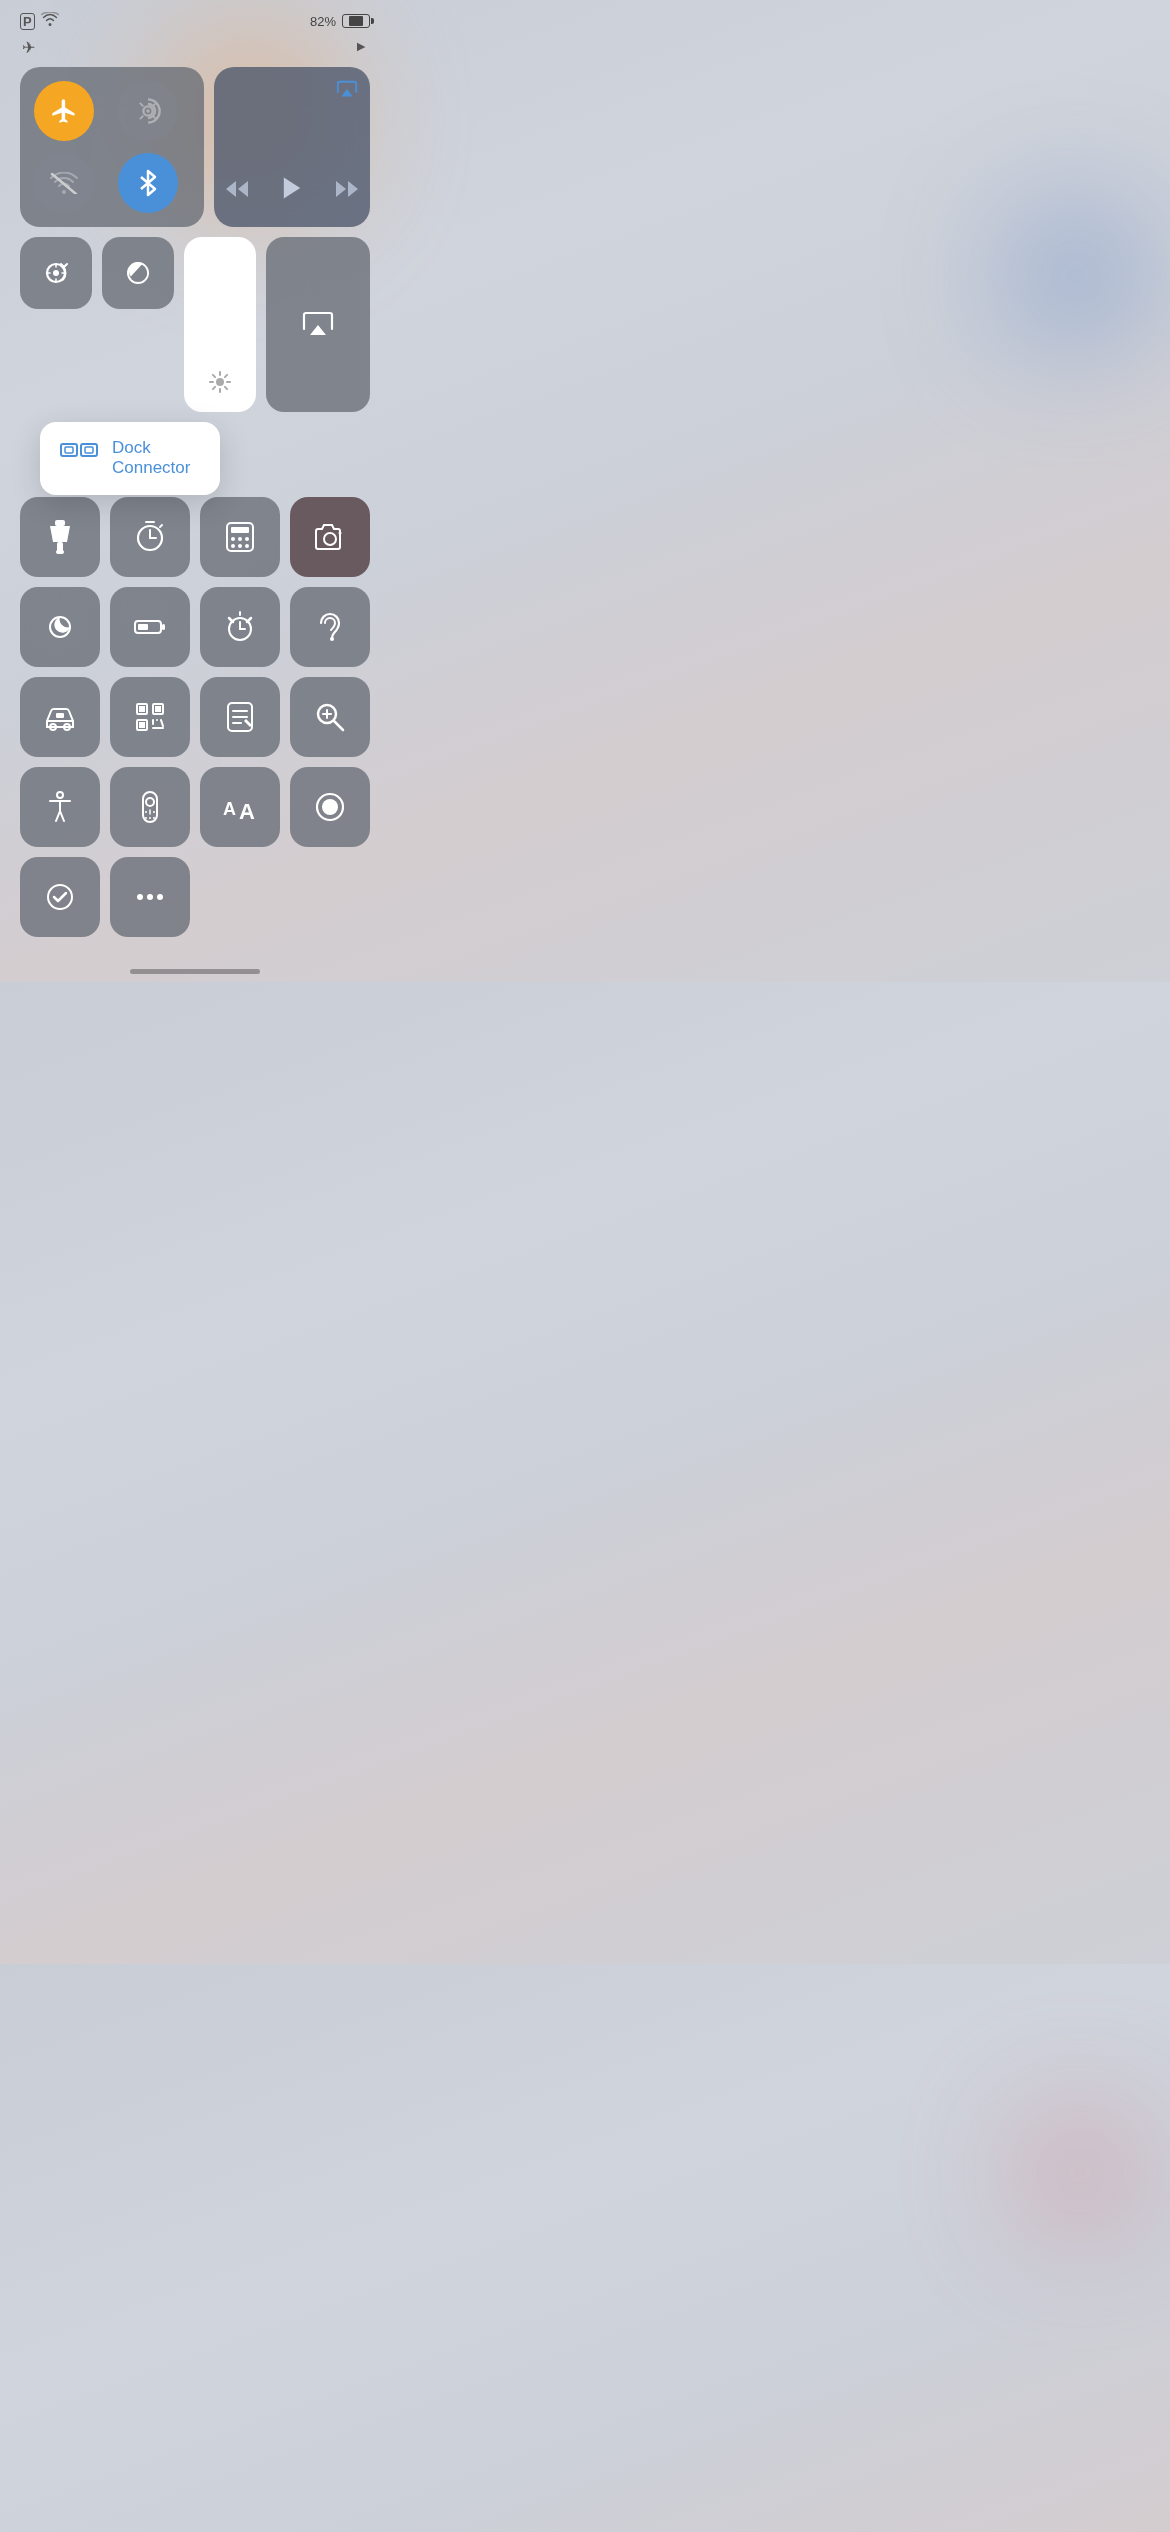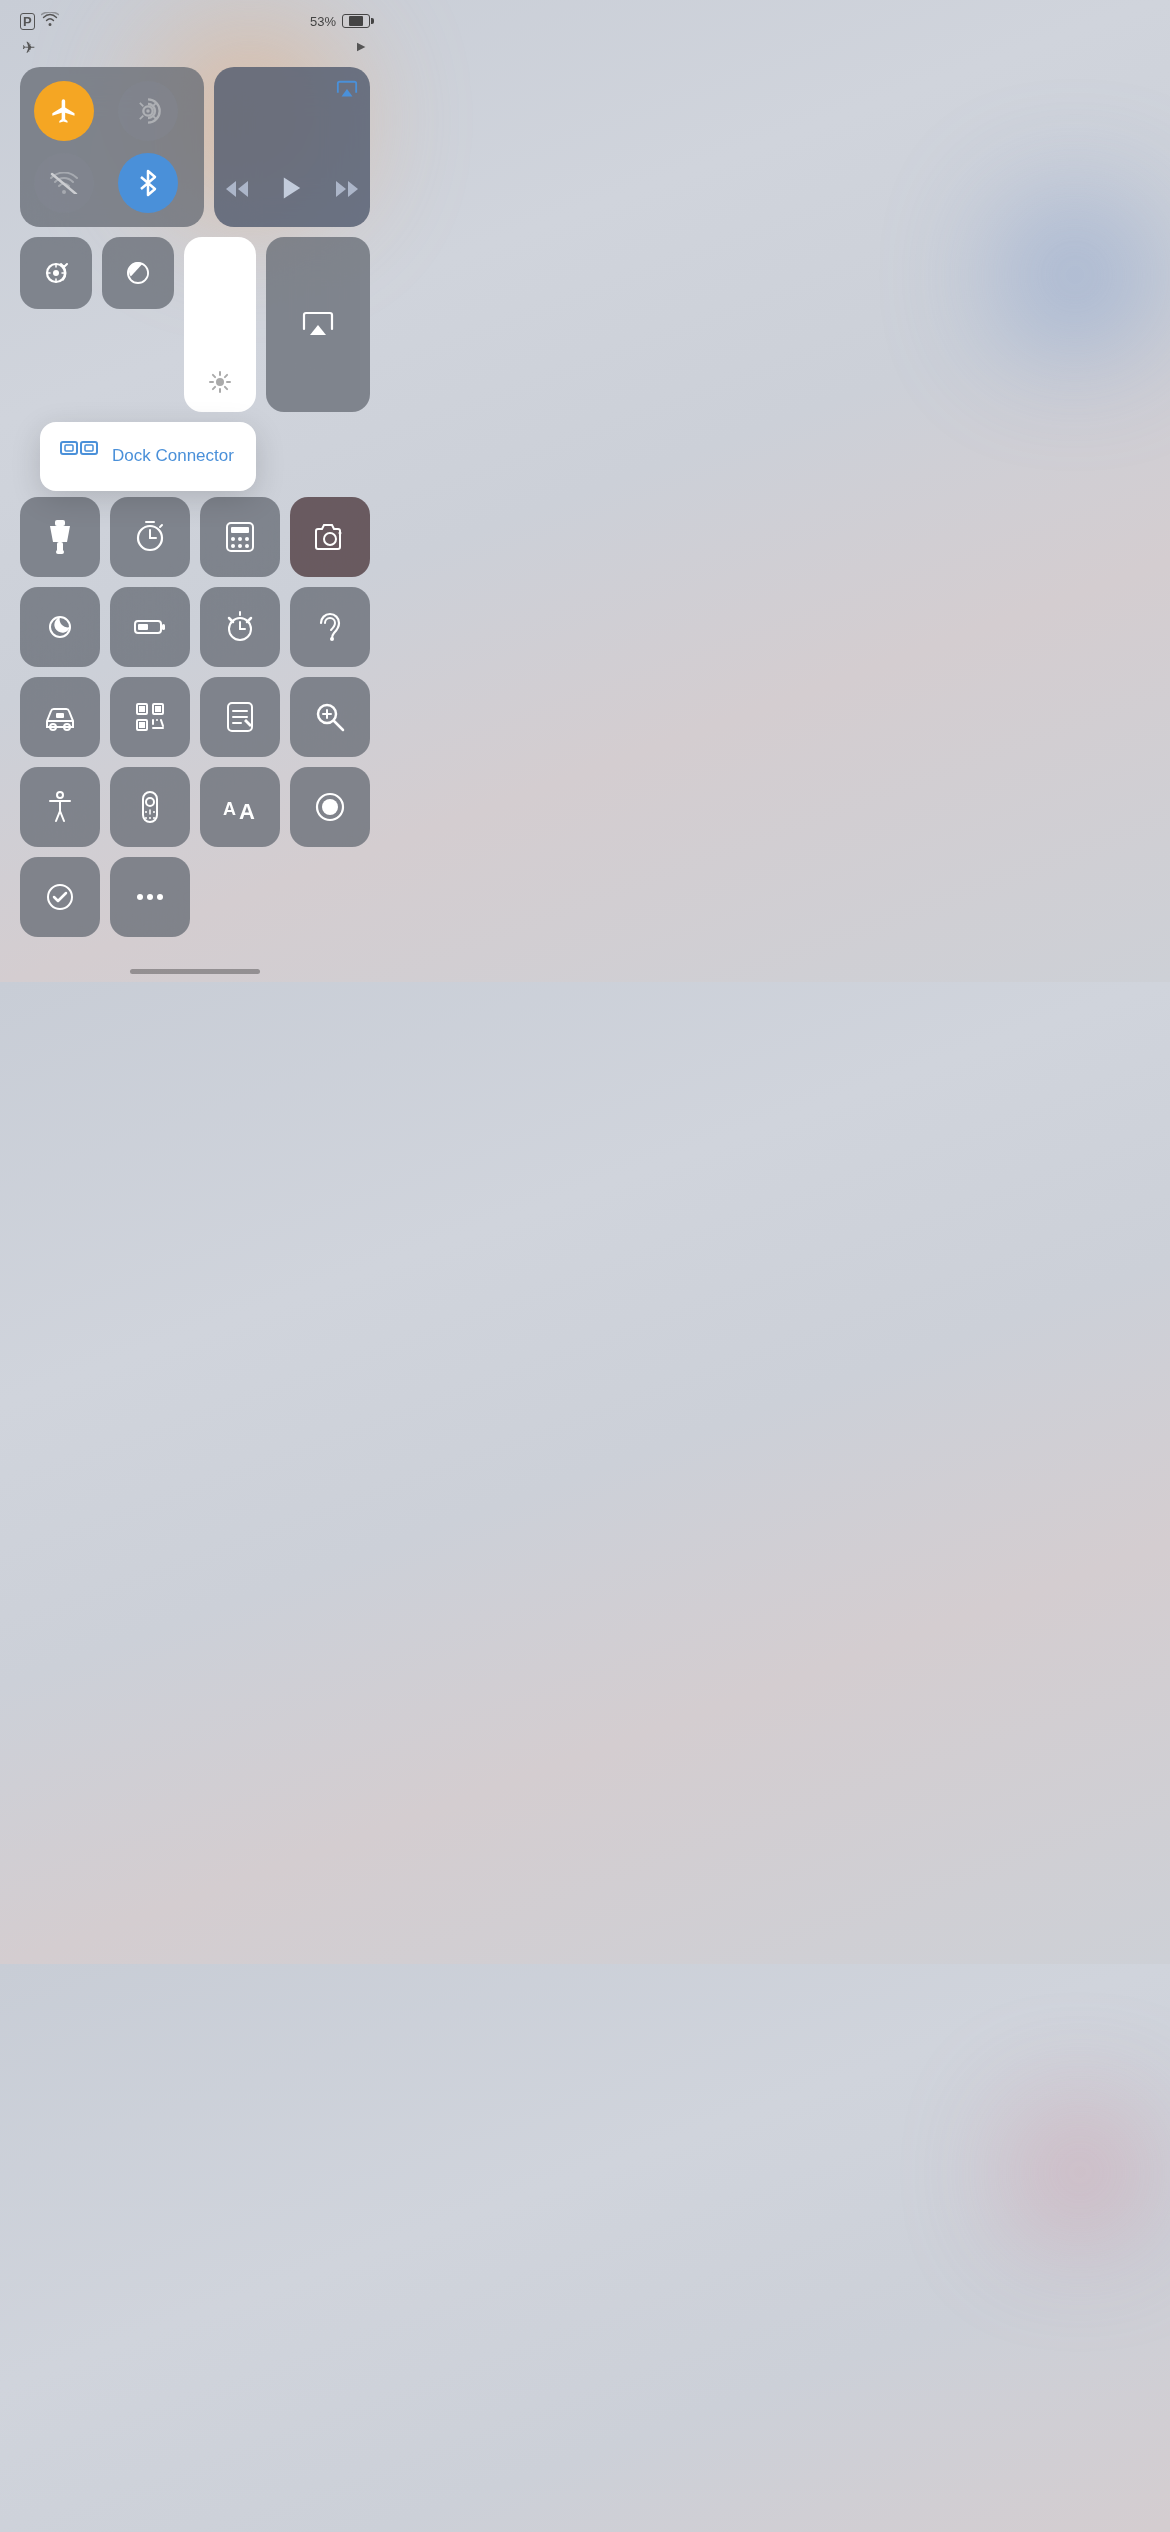--- a/index.html
+++ b/index.html
@@ -231,21 +231,21 @@
 
     
     .dock-connector-popup {
       position: absolute;
       background: white;
       border-radius: 16px;
       padding: 16px 20px;
       display: flex;
       align-items: center;
       gap: 14px;
-      width: 216px;
+      width: 180px;
       box-shadow: 0 8px 30px rgba(0,0,0,0.15);
       z-index: 10;
       left: 20px;
     }
     .dock-connector-icon-wrap {
       color: #4a90d9;
       font-size: 28px;
     }
     .dock-connector-text {
       color: #4a90d9;
@@ -324,21 +324,21 @@
     <span style="color:#555;font-size:16px;">
       <svg width="18" height="14" viewBox="0 0 18 14" fill="none">
         <path d="M9 11a1.5 1.5 0 1 1 0 3 1.5 1.5 0 0 1 0-3z" fill="#555"></path>
         <path d="M5.5 8.5C6.7 7.3 7.8 6.7 9 6.7s2.3.6 3.5 1.8" stroke="#555" stroke-width="1.4" stroke-linecap="round" fill="none"></path>
         <path d="M2.5 5.5C4.4 3.6 6.6 2.5 9 2.5s4.6 1.1 6.5 3" stroke="#555" stroke-width="1.4" stroke-linecap="round" fill="none"></path>
         <path d="M0 2.8C2.4.9 5.6 0 9 0s6.6.9 9 2.8" stroke="#555" stroke-width="1.4" stroke-linecap="round" fill="none" opacity="0.5"></path>
       </svg>
     </span>
   </div>
   <div class="status-right">
-    <span class="battery-text">53%</span>
+    <span class="battery-text">82%</span>
     <div class="battery-icon">
       <div class="battery-fill"></div>
     </div>
   </div>
 </div>
 
 <div class="airplane-row">
   <span style="color:#555;font-size:16px;">✈</span>
   <span style="color:#555;font-size:14px;">►</span>
 </div>

